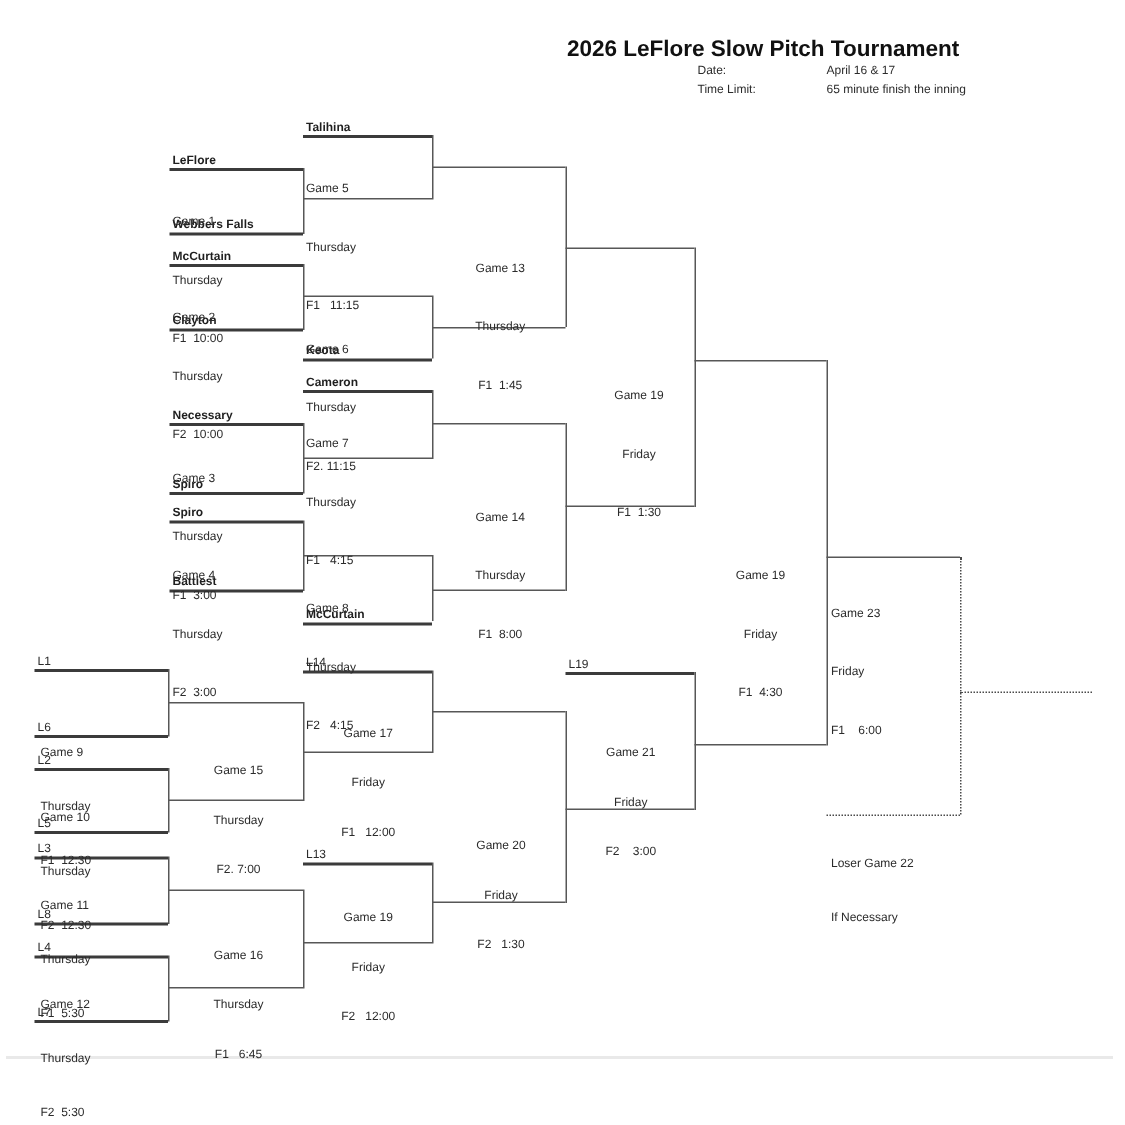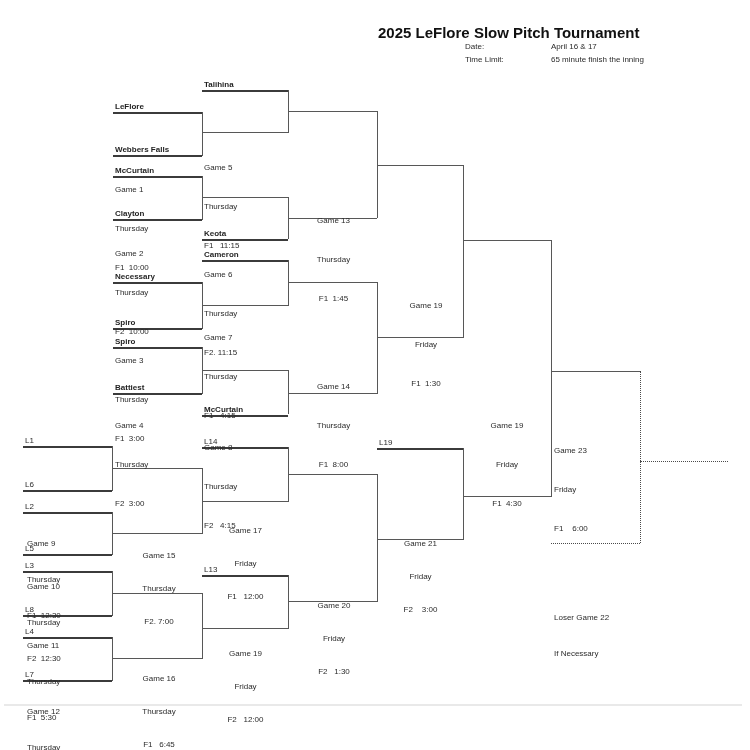--- a/index.html
+++ b/index.html
@@ -2,39 +2,39 @@
 <html><head>
 <meta charset="utf-8">
 <style>
   html,body{margin:0;padding:0;background:#ffffff;}
   #page{
     position:relative;width:750px;height:750px;background:#ffffff;overflow:hidden;
     font-family:"Liberation Sans","DejaVu Sans",sans-serif;color:#222;
   }
   .t{position:absolute;font-size:8px;line-height:11px;white-space:pre;color:#2b2b2b;}
   .team{font-weight:bold;color:#1f1f1f;}
-  .gi{position:absolute;font-size:8px;line-height:13px;white-space:pre;color:#2b2b2b;margin-top:42px;}
+  .gi{position:absolute;font-size:8px;line-height:13px;white-space:pre;color:#2b2b2b;}
   .gi.lh12{line-height:12px;}
   .gi.lh11{line-height:11px;}
   .gi.c{text-align:center;}
   .title{position:absolute;font-size:15px;font-weight:bold;color:#111;white-space:pre;}
   .hdr{position:absolute;font-size:8px;color:#2b2b2b;white-space:pre;}
   .ln{position:absolute;}
   .ln.u{background:#3b3b3b;}
   .ln.c2{background:#575757;}
   .ln.dh{border-top:1px dotted #4a4a4a;height:0;}
   .ln.dv{border-left:1px dotted #4a4a4a;width:0;}
   .ln.pg{background:#e9e9e9;}
 </style>
 </head>
 <body>
 
 <div id="page">
 
-  <div class="title" style="left:378px;top:24px">2025 LeFlore Slow Pitch Tournament</div>
+  <div class="title" style="left:378px;top:24px">2026 LeFlore Slow Pitch Tournament</div>
   <div class="hdr" style="left:465px;top:42px">Date:</div>
   <div class="hdr" style="left:551px;top:42px">April 16 &amp; 17</div>
   <div class="hdr" style="left:465px;top:55px">Time Limit:</div>
   <div class="hdr" style="left:551px;top:55px">65 minute finish the inning</div>
 
   <div id="lines">
       <div class="ln u" style="left: 113px; top: 112px; width: 89px; height: 2px;"></div>
       <div class="ln u" style="left: 113px; top: 155px; width: 89px; height: 2px;"></div>
       <div class="ln u" style="left: 113px; top: 176px; width: 89px; height: 2px;"></div>
       <div class="ln u" style="left: 113px; top: 219px; width: 89px; height: 2px;"></div>

